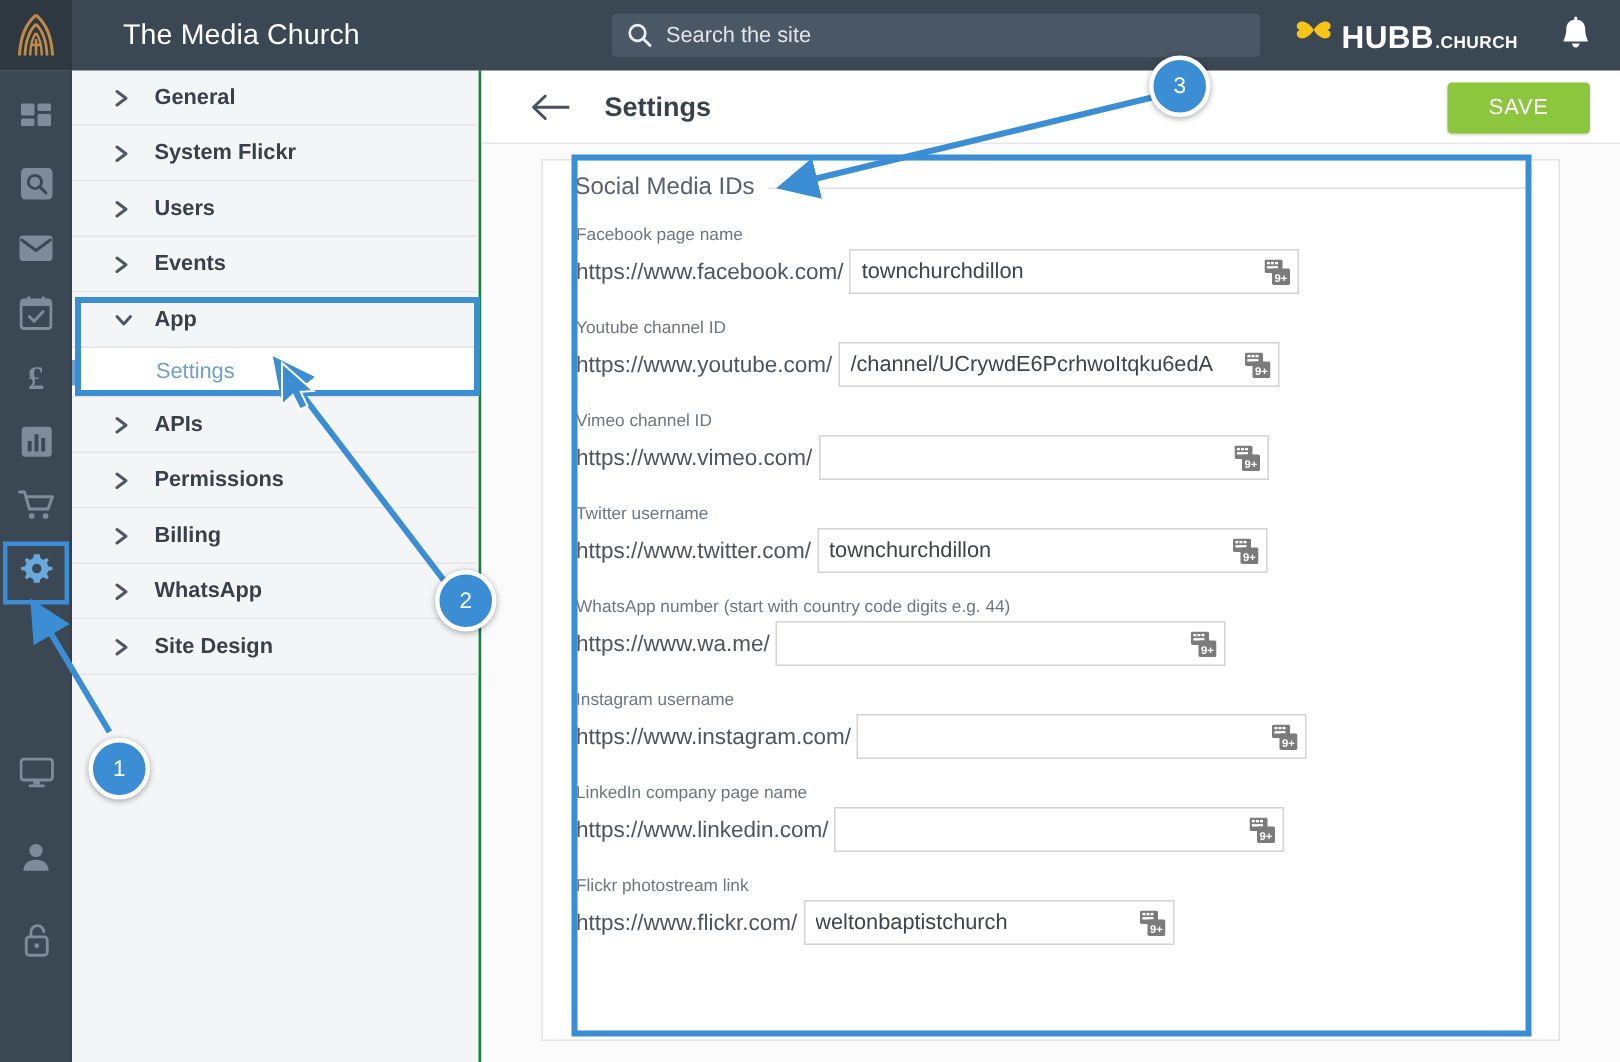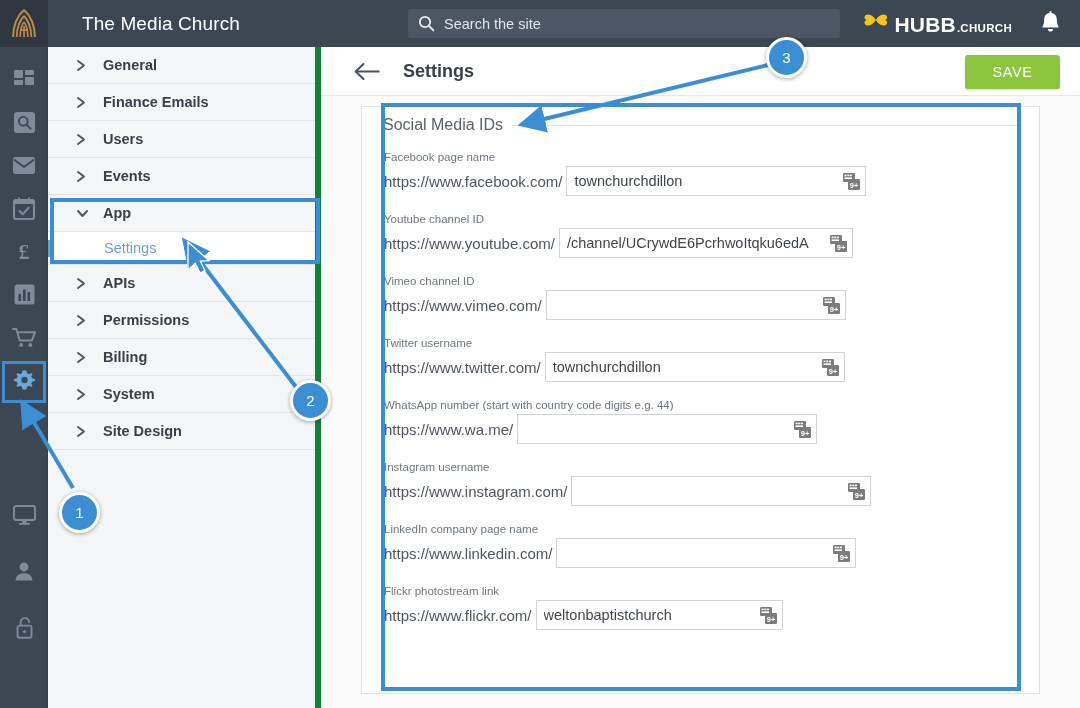--- a/index.html
+++ b/index.html
@@ -80,21 +80,21 @@
     border: 3px solid #3b8ed4;
     background: #3b4753;
     display: flex; align-items: center; justify-content: center;
   }
 
   
   .nav {
     position: absolute; left: 48px; top: 47px;
     width: 273px; height: 661px;
     background: #f4f5f6;
-    border-right: 6px solid #15803d;
+    border-right: 2px solid #15803d;
     overflow: hidden;
   }
   .nav-item {
     height: 37px; display: flex; align-items: center;
     border-bottom: 1px solid #e3e4e6;
     padding-left: 28px;
     background: #f4f5f6;
     cursor: pointer;
   }
   .nav-caret {
@@ -411,21 +411,21 @@
           </svg>
         </span>
         <span class="nav-label">General</span>
       </div>
       <div class="nav-item">
         <span class="nav-caret">
           <svg width="11" height="13" viewBox="0 0 11 13">
             <polyline points="2,2 8,6.5 2,11" fill="none" stroke="#4e5762" stroke-width="2" stroke-linecap="round" stroke-linejoin="round"></polyline>
           </svg>
         </span>
-        <span class="nav-label">Finance Emails</span>
+        <span class="nav-label">System Flickr</span>
       </div>
       <div class="nav-item">
         <span class="nav-caret">
           <svg width="11" height="13" viewBox="0 0 11 13">
             <polyline points="2,2 8,6.5 2,11" fill="none" stroke="#4e5762" stroke-width="2" stroke-linecap="round" stroke-linejoin="round"></polyline>
           </svg>
         </span>
         <span class="nav-label">Users</span>
       </div>
       <div class="nav-item">
@@ -471,21 +471,21 @@
           </svg>
         </span>
         <span class="nav-label">Billing</span>
       </div>
       <div class="nav-item">
         <span class="nav-caret">
           <svg width="11" height="13" viewBox="0 0 11 13">
             <polyline points="2,2 8,6.5 2,11" fill="none" stroke="#4e5762" stroke-width="2" stroke-linecap="round" stroke-linejoin="round"></polyline>
           </svg>
         </span>
-        <span class="nav-label">System</span>
+        <span class="nav-label">WhatsApp</span>
       </div>
       <div class="nav-item">
         <span class="nav-caret">
           <svg width="11" height="13" viewBox="0 0 11 13">
             <polyline points="2,2 8,6.5 2,11" fill="none" stroke="#4e5762" stroke-width="2" stroke-linecap="round" stroke-linejoin="round"></polyline>
           </svg>
         </span>
         <span class="nav-label">Site Design</span>
       </div>
     </div>

